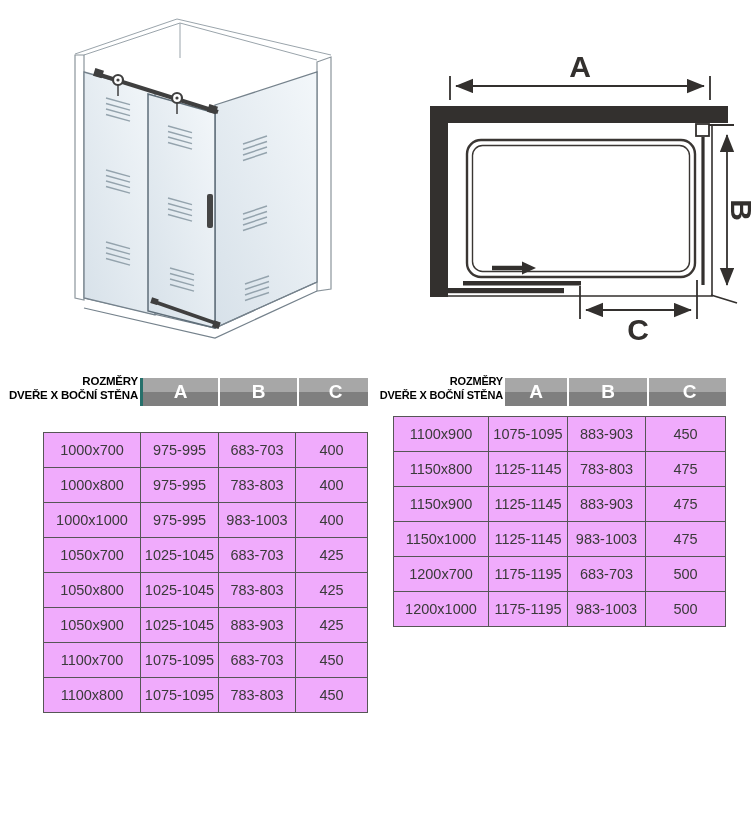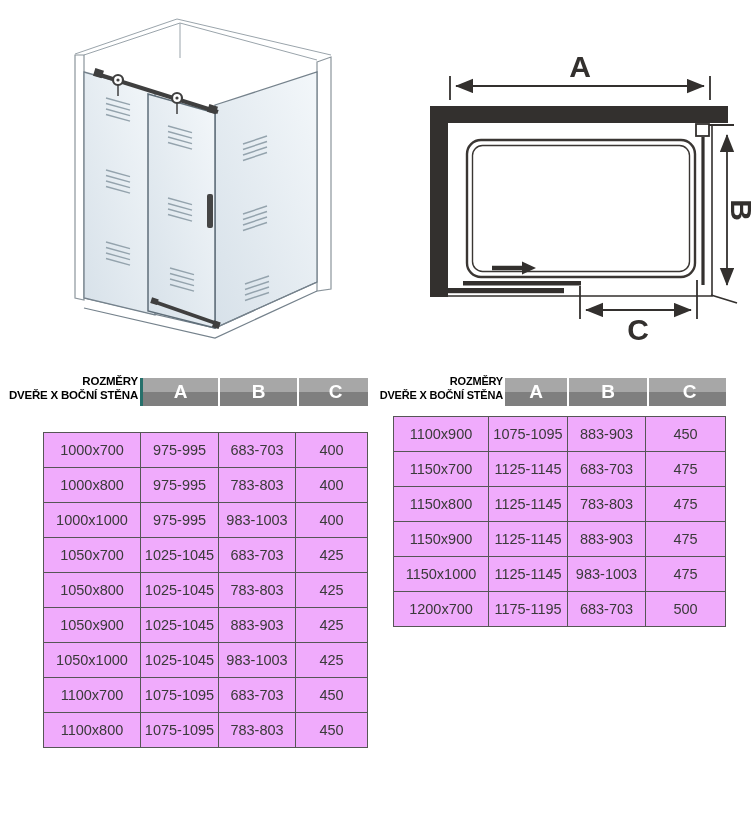--- a/index.html
+++ b/index.html
@@ -229,26 +229,20 @@
           <td>783-803</td>
           <td>425</td>
         </tr>
         <tr>
           <td>1050x900</td>
           <td>1025-1045</td>
           <td>883-903</td>
           <td>425</td>
         </tr>
         <tr>
-          <td>1050x1000</td>
-          <td>1025-1045</td>
-          <td>983-1003</td>
-          <td>425</td>
-        </tr>
-        <tr>
           <td>1100x700</td>
           <td>1075-1095</td>
           <td>683-703</td>
           <td>450</td>
         </tr>
         <tr>
           <td>1100x800</td>
           <td>1075-1095</td>
           <td>783-803</td>
           <td>450</td>
@@ -264,26 +258,20 @@
         <col style="width:80px">
     </colgroup>
     <tbody>
         <tr>
           <td>1100x900</td>
           <td>1075-1095</td>
           <td>883-903</td>
           <td>450</td>
         </tr>
         <tr>
-          <td>1150x700</td>
-          <td>1125-1145</td>
-          <td>683-703</td>
-          <td>475</td>
-        </tr>
-        <tr>
           <td>1150x800</td>
           <td>1125-1145</td>
           <td>783-803</td>
           <td>475</td>
         </tr>
         <tr>
           <td>1150x900</td>
           <td>1125-1145</td>
           <td>883-903</td>
           <td>475</td>
@@ -293,16 +281,22 @@
           <td>1125-1145</td>
           <td>983-1003</td>
           <td>475</td>
         </tr>
         <tr>
           <td>1200x700</td>
           <td>1175-1195</td>
           <td>683-703</td>
           <td>500</td>
         </tr>
+        <tr>
+          <td>1200x1000</td>
+          <td>1175-1195</td>
+          <td>983-1003</td>
+          <td>500</td>
+        </tr>
       </tbody>
   </table>
 
 </div>
 
 </body></html>

